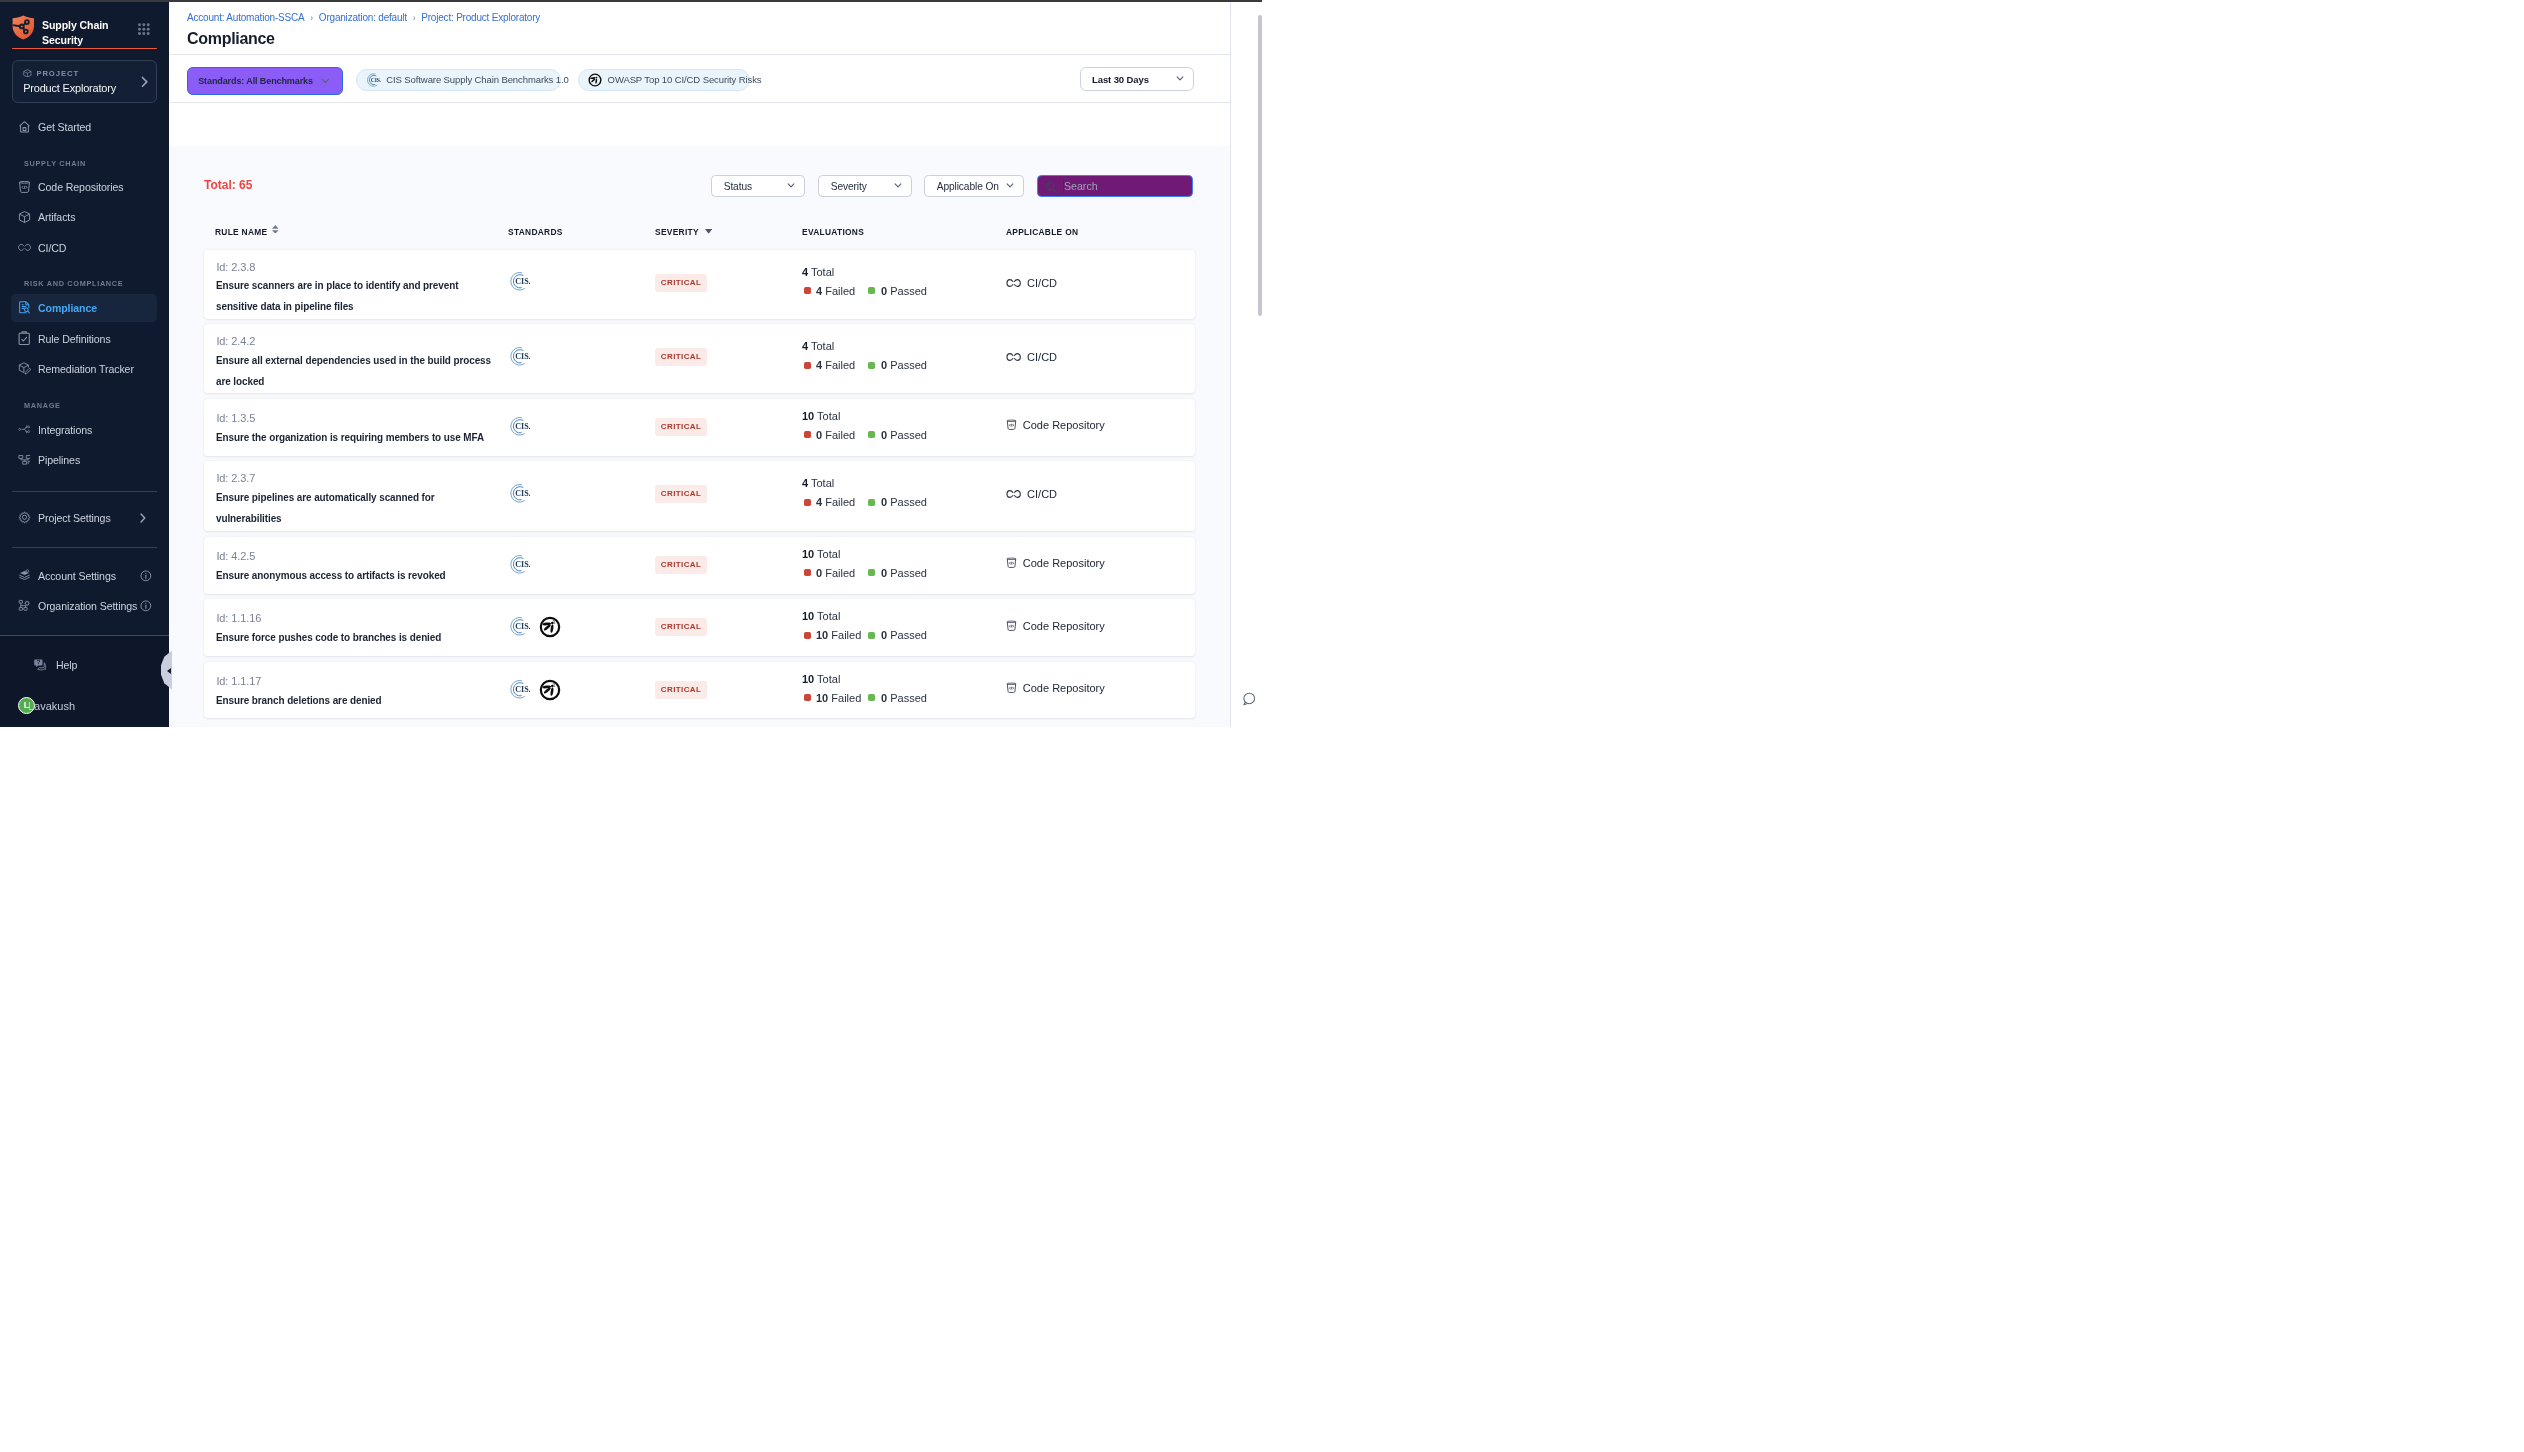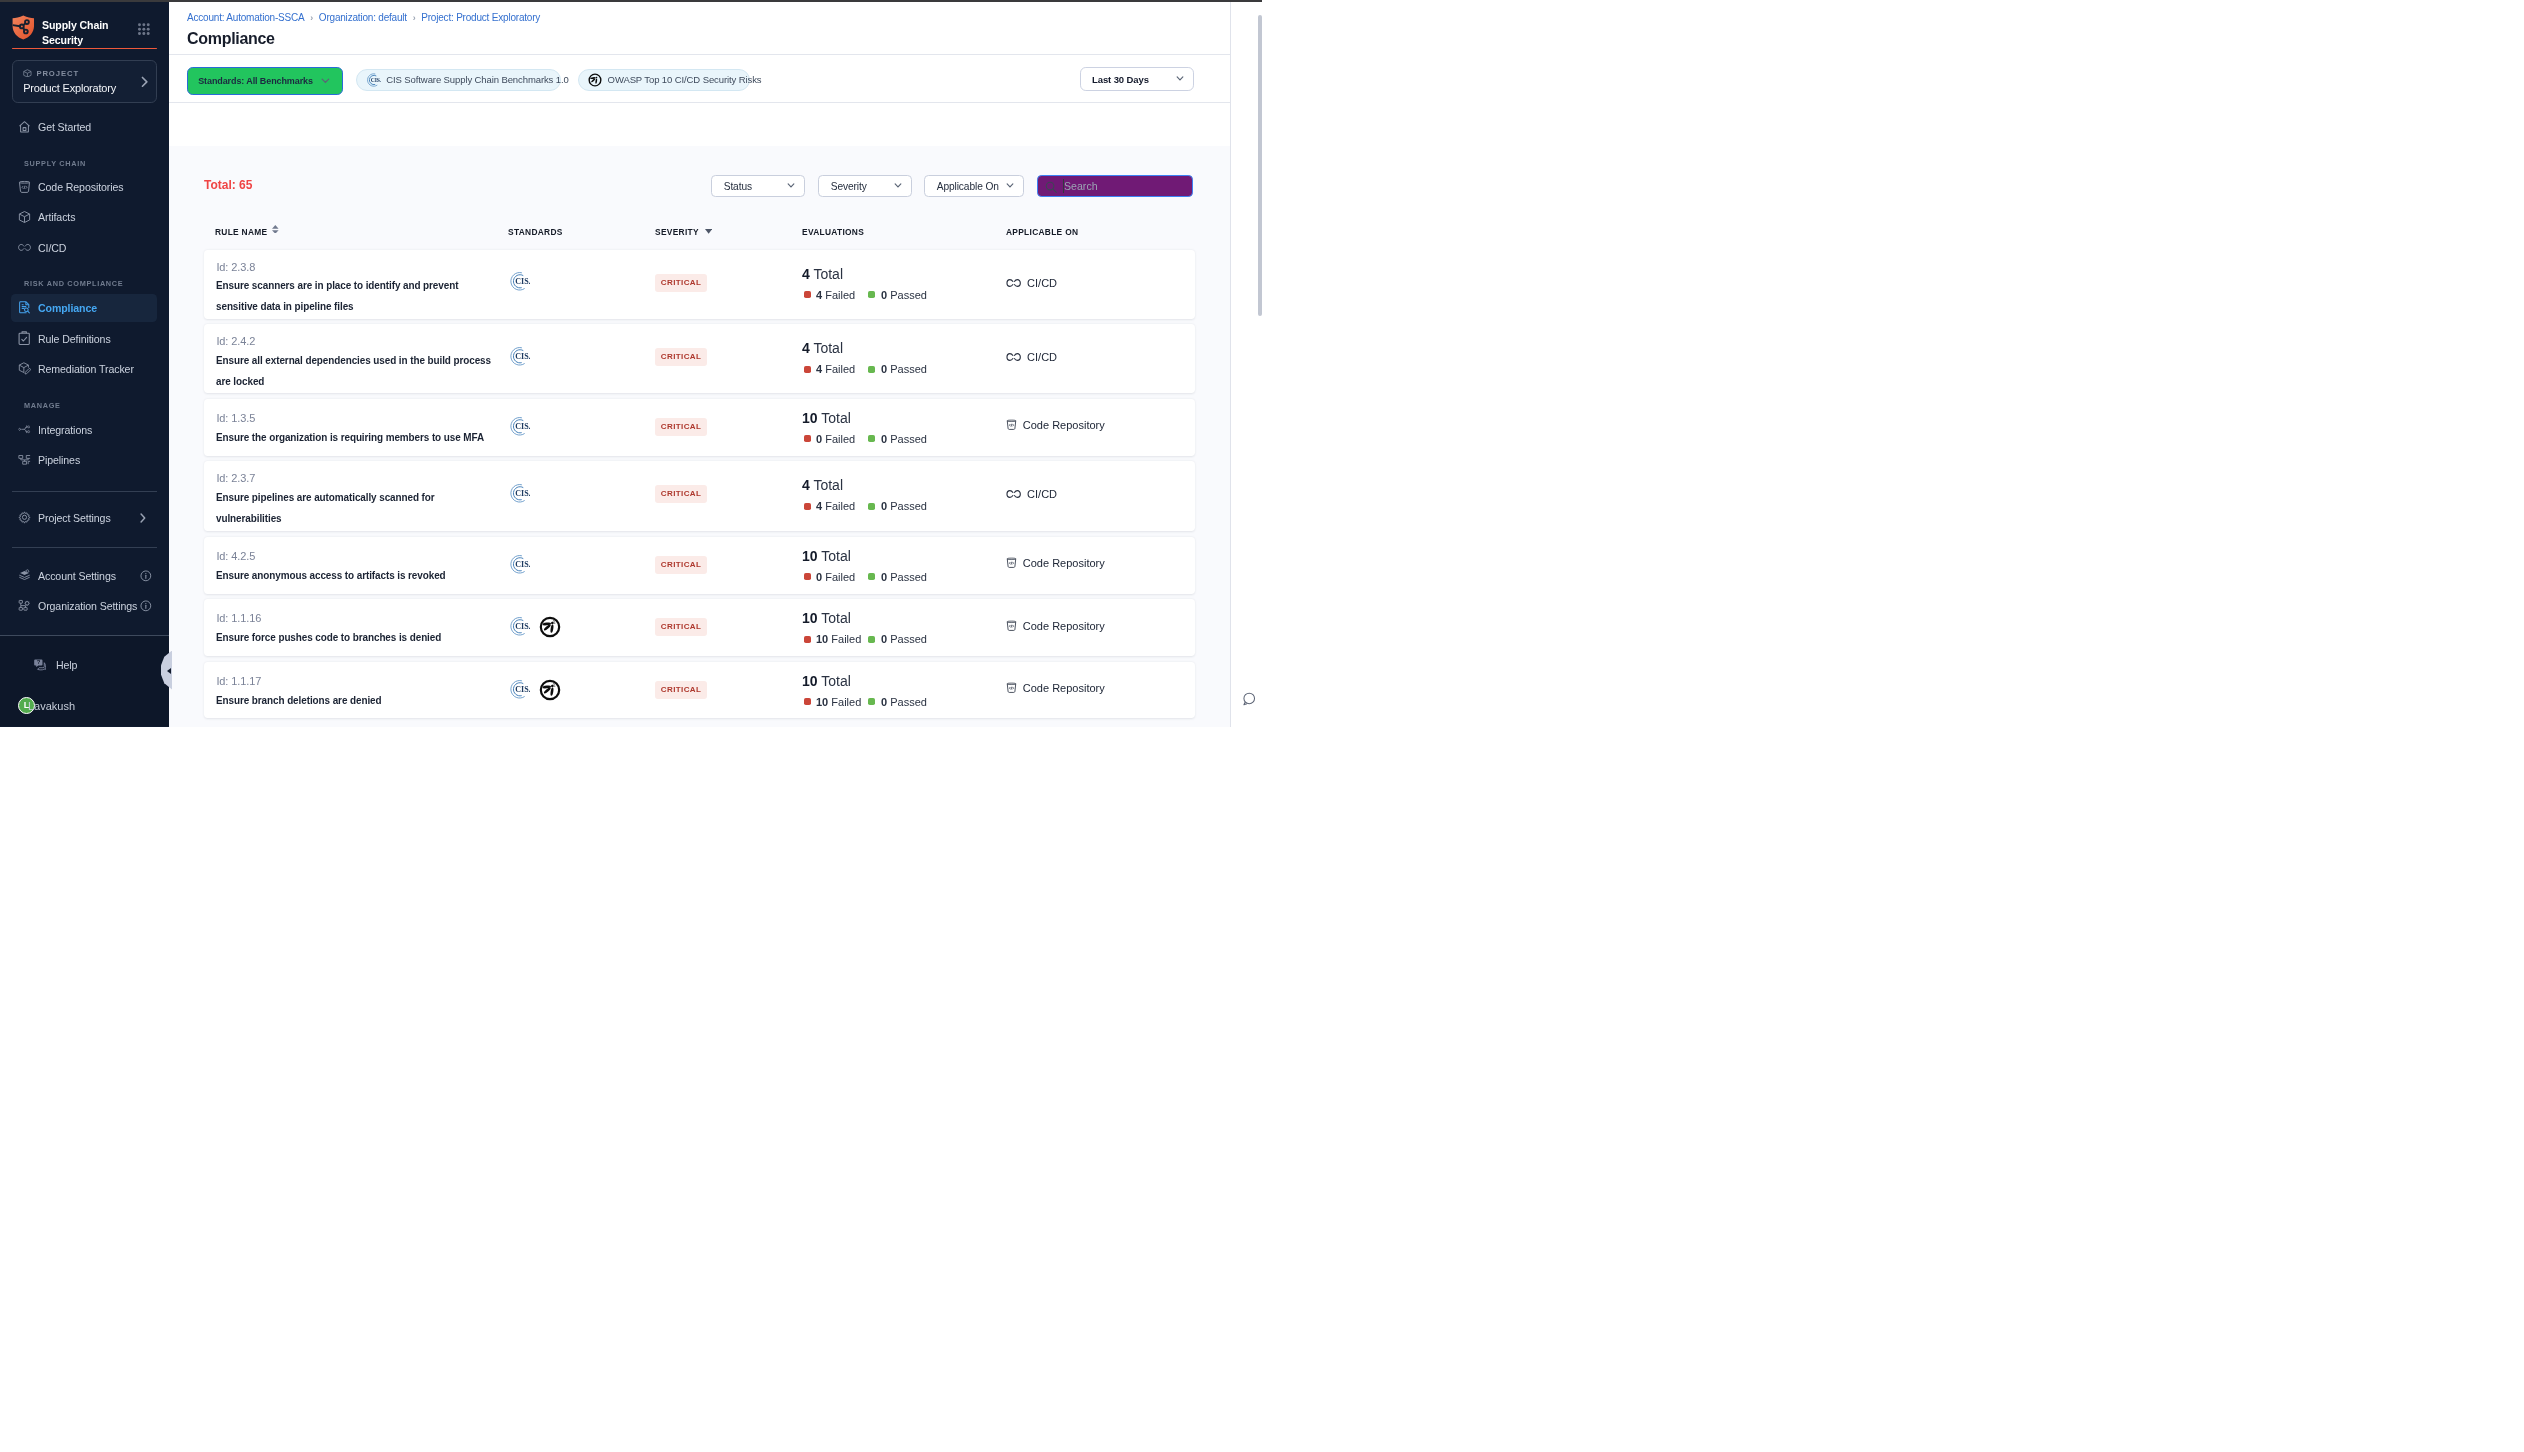--- a/index.html
+++ b/index.html
@@ -26,21 +26,21 @@
 .uname { position:absolute; left:28px; top:698px; color:#c6cdd9; font-size:11px; }
 .collapsetab { position:absolute; left:161px; top:649px; width:11px; height:39px; background:#c9cfdf; clip-path:polygon(100% 0, 30% 16%, 0 38%, 0 62%, 30% 84%, 100% 100%); }
 .collapsetri { position:absolute; left:167px; top:666px; width:0; height:0; border-top:3.3px solid transparent; border-bottom:3.3px solid transparent; border-right:4.7px solid #10192b; }
 
 .main { position:absolute; left:169px; top:1.5px; width:1093px; height:725px; background:#fff; }
 .pagehead { position:absolute; left:0; top:0; width:1061px; height:53px; border-bottom:0.7px solid #e3e6ed; }
 .crumbs { position:absolute; left:18px; top:10px; font-size:10px; letter-spacing:-0.2px; color:#3470cf; }
 .crumbs .sep { color:#9aa3b2; font-size:8.8px; padding:0 5.8px; font-weight:bold; }
 .ptitle { position:absolute; left:18px; top:28px; font-size:16px; font-weight:bold; color:#171d2b; letter-spacing:-0.3px; }
 .filterrow { position:absolute; left:0; top:53px; width:1061px; height:48px; border-bottom:0.7px solid #e3e6ed; }
-.stdsel { position:absolute; left:18px; top:12.4px; width:156px; height:28px; border:1.1px solid #2a6bd8; border-radius:5.8px; background:#22c55e; }
+.stdsel { position:absolute; left:18px; top:12.4px; width:156px; height:28px; border:1.1px solid #2a6bd8; border-radius:5.8px; background:#8b5cf6; }
 .stdsel .t { position:absolute; left:10.2px; top:8px; font-size:9px; font-weight:bold; letter-spacing:-0.1px; color:#1c2940; }
 .stdsel .cv { position:absolute; right:12.4px; top:10.2px; }
 .chip { position:absolute; top:14px; height:22.6px; background:#e9f5fb; border:0.7px solid #d3e7f2; border-radius:11.7px; display:flex; align-items:center; font-size:9.5px; font-weight:normal; color:#3e4a5c; white-space:nowrap; letter-spacing:-0.1px; }
 .chip1 { left:187px; width:205px; }
 .chip2 { left:409px; width:172px; }
 .last30 { position:absolute; left:911px; top:12.4px; width:114px; height:24px; border:0.7px solid #ccd2e2; border-radius:5.8px; background:#fff; }
 .last30 .t { position:absolute; left:11px; top:5.8px; font-size:9.5px; font-weight:bold; letter-spacing:-0.1px; color:#141a2c; }
 .last30 .cv { position:absolute; right:8.8px; top:8px; }
 .tabsrow { position:absolute; left:0; top:101px; width:1061px; height:45px; background:#fff; }
 .tab-sum { position:absolute; left:41px; top:17px; font-size:11.3px; color:#3e4b5d; }
@@ -56,21 +56,21 @@
 .caret { position:absolute; left:25px; top:3.7px; width:0.7px; height:14px; background:#32373f; }
 .thead { position:absolute; top:81px; font-size:8.4px; font-weight:bold; letter-spacing:0.3px; color:#141a26; }
 .cards { position:absolute; left:35px; top:104px; width:991px; }
 .card { position:relative; width:991px; background:#fff; border-radius:3.7px; box-shadow:0 0.7px 2.2px rgba(25,35,60,0.10); margin-bottom:5.5px; }
 .card .rid { position:absolute; left:12.4px; color:#7a8297; font-size:11px; letter-spacing:-0.1px; }
 .card .rname { position:absolute; left:12.4px; color:#1b2333; font-size:11.3px; font-weight:bold; line-height:21px; letter-spacing:-0.1px; transform:scaleX(0.88); transform-origin:0 0; white-space:nowrap; }
 .cis { position:absolute; left:306px; }
 .owasp { position:absolute; left:335px; }
 .badge { position:absolute; left:451px; height:18px; padding:0 5.8px; background:#fbebe8; border-radius:2.9px; color:#ae382d; font-size:8px; font-weight:bold; letter-spacing:0.4px; line-height:18px; }
 .evals { position:absolute; left:598px; width:205px; }
-.ev1 { font-size:14px; color:#2a3242; }
+.ev1 { font-size:11px; color:#2a3242; }
 .ev1 b { color:#141b2a; }
 .ev2 { position:relative; margin-top:7.3px; height:12.4px; font-size:11px; color:#2a3242; }
 .ev2 .fl { position:absolute; left:14px; top:0; white-space:nowrap; }
 .ev2 .pl { position:absolute; left:79px; top:0; white-space:nowrap; }
 .sq { width:7px; height:7px; border-radius:1.8px; display:inline-block; position:absolute; top:2.6px; }
 .sqr { background:#cb4639; left:1.5px; }
 .sqg { background:#67b84f; left:66px; }
 .appl { position:absolute; left:802px; display:flex; align-items:center; gap:5.8px; font-size:11px; color:#202838; }
 .card.tall{height:69px} .card.short{height:57px}
 .tall .rid{top:11px} .short .rid{top:13px}

